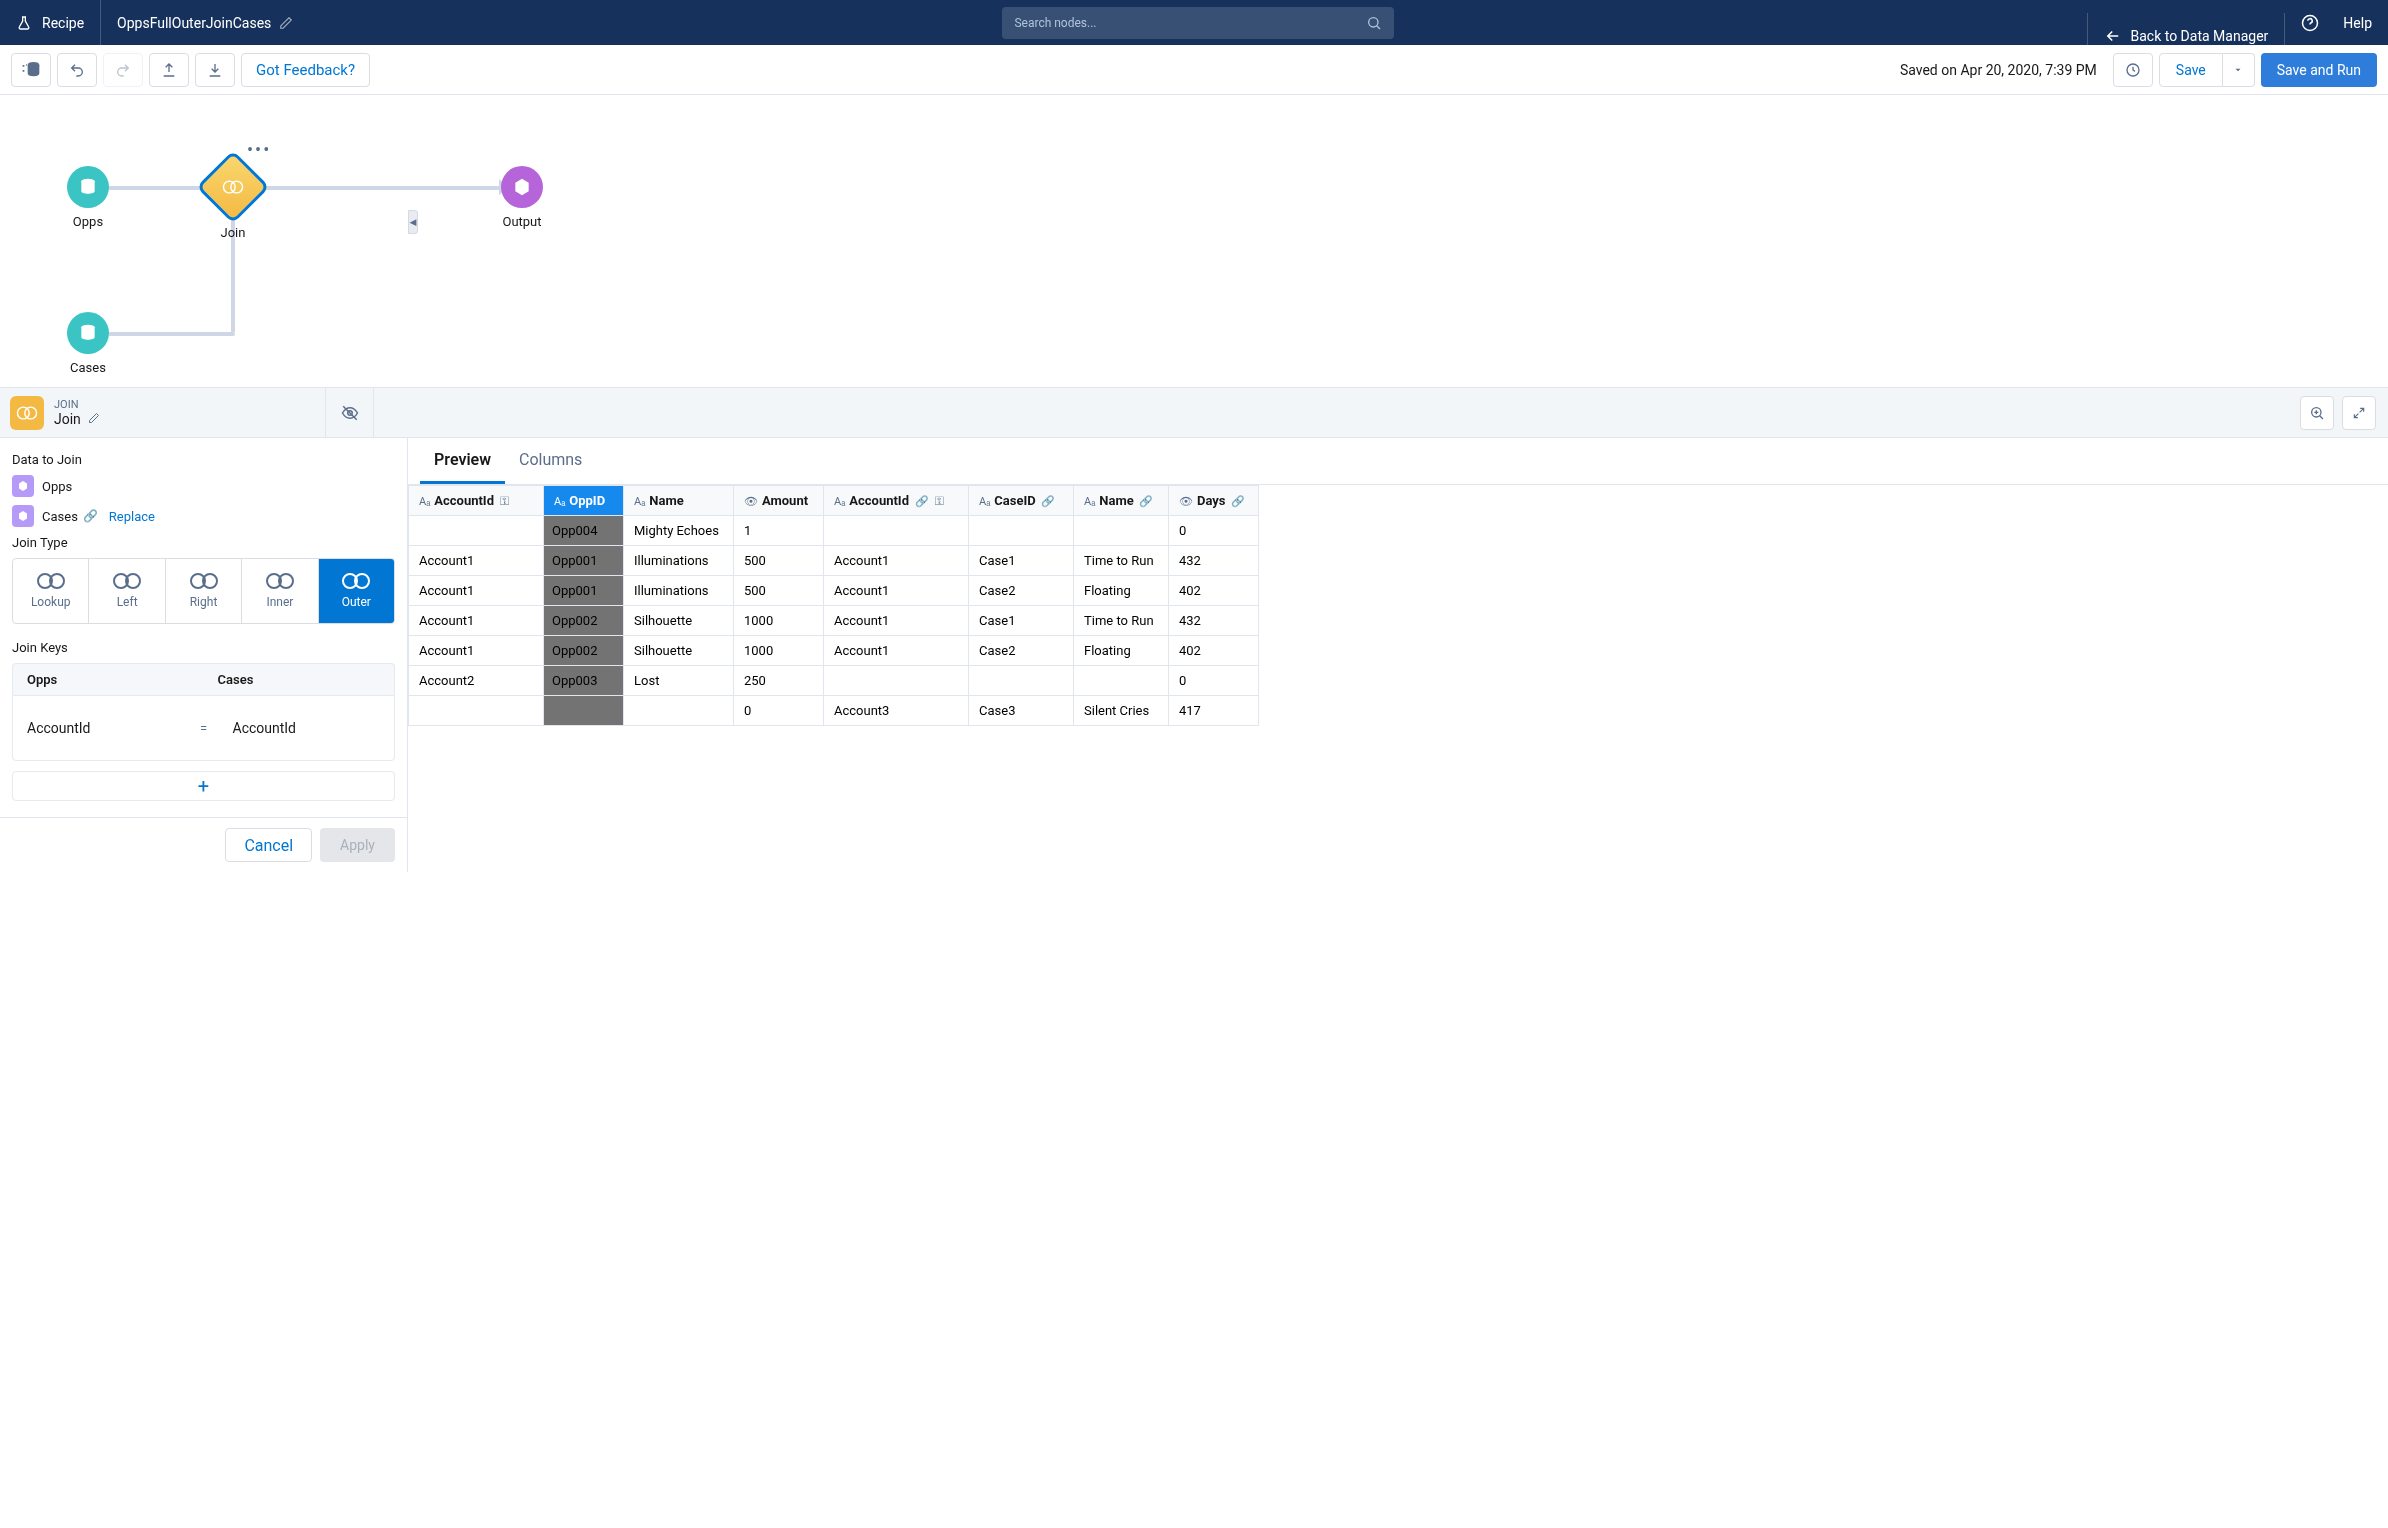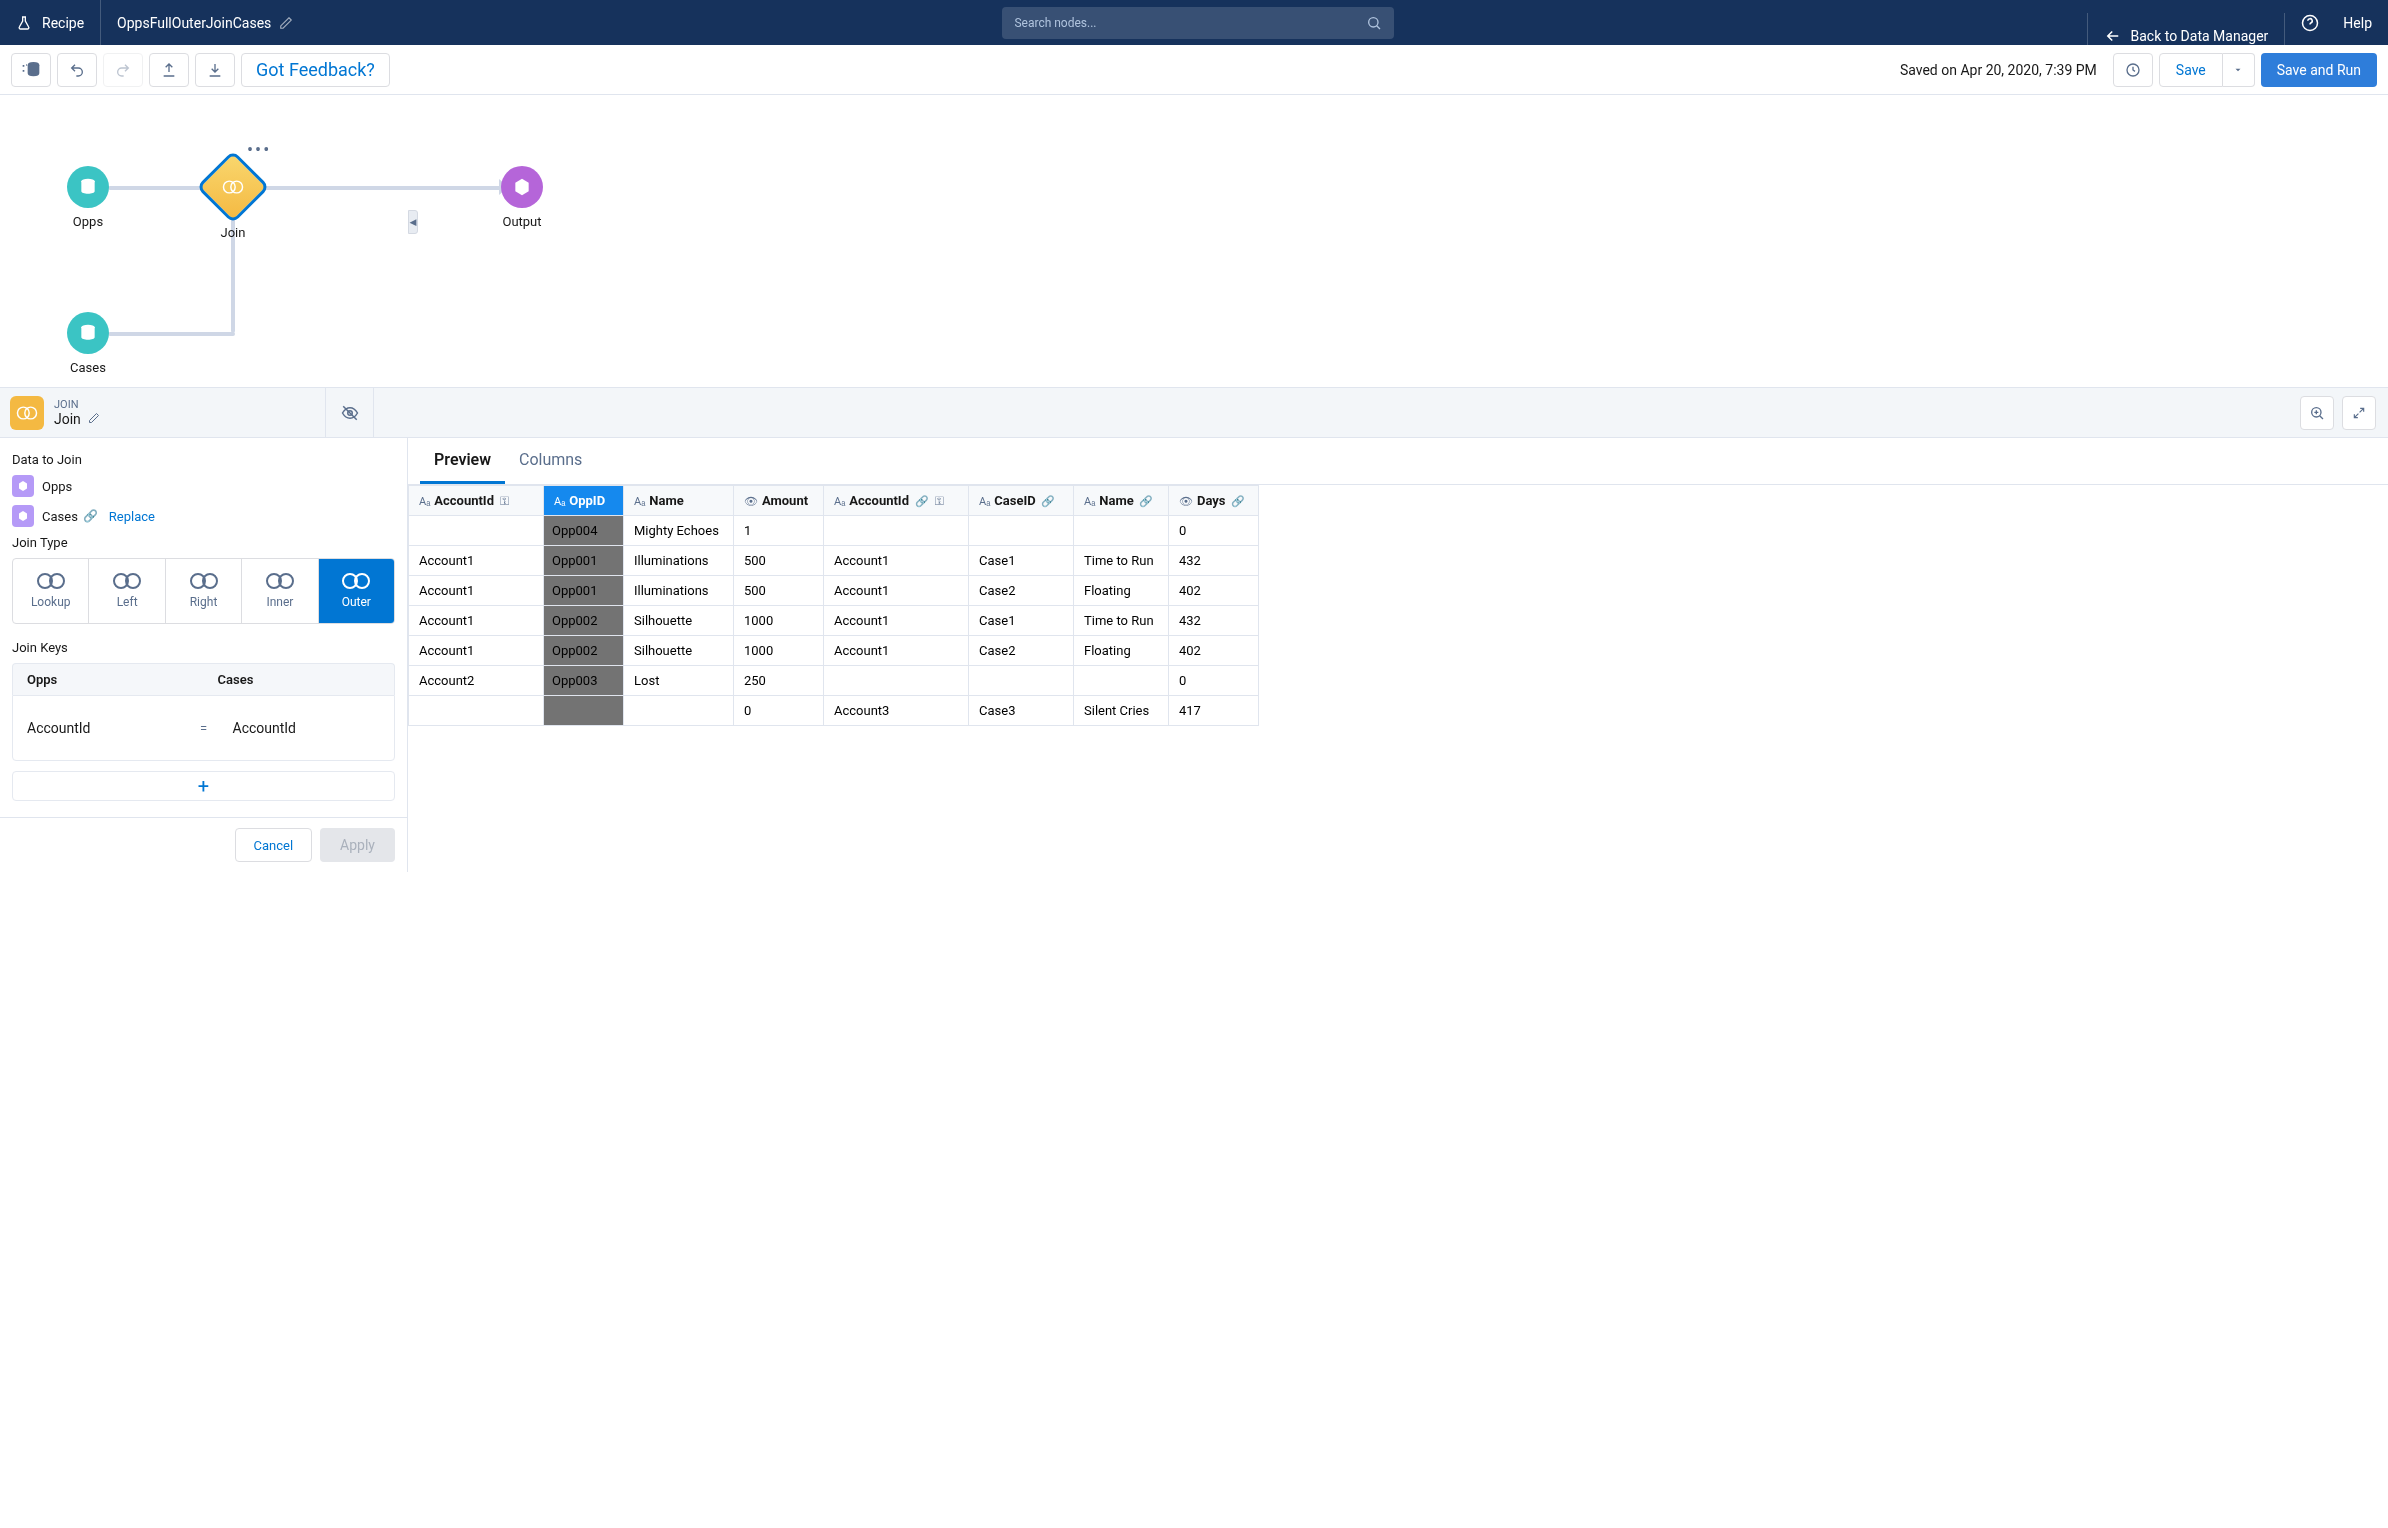--- a/index.html
+++ b/index.html
@@ -11,21 +11,21 @@
 .recipe-icon{width:16px;height:16px;margin-right:10px;}
 .search-wrap{flex:1;display:flex;justify-content:center;}
 .search-box{background:rgba(255,255,255,0.15);border-radius:4px;height:32px;width:392px;display:flex;align-items:center;padding:0 12px;color:#b0c4de;}
 .search-box input{background:transparent;border:none;outline:none;color:#fff;flex:1;font-size:12px;}
 .search-box input::placeholder{color:#b0c4de;}
 .back-arrow,.help-q{width:18px;height:18px;margin-right:8px;}
 
 .toolbar{height:50px;border-bottom:1px solid #e0e5ee;display:flex;align-items:center;padding:0 11px;background:#fff;}
 .tb-btn{height:34px;border:1px solid #dcdde1;border-radius:4px;background:#fff;display:flex;align-items:center;justify-content:center;margin-right:6px;cursor:pointer;}
 .tb-btn.sq{width:40px;}
-.tb-btn.txt{padding:0 14px;color:#0176d3;font-size:18px;}
+.tb-btn.txt{padding:0 14px;color:#0176d3;font-size:15px;}
 .tb-spacer{flex:1;}
 .saved-txt{color:#181818;font-size:14px;margin-right:16px;}
 .save-btn{height:34px;border:1px solid #dcdde1;background:#fff;color:#0176d3;padding:0 16px;border-radius:4px 0 0 4px;font-size:14px;cursor:pointer;}
 .save-drop{height:34px;width:32px;border:1px solid #dcdde1;border-left:none;background:#fff;border-radius:0 4px 4px 0;display:flex;align-items:center;justify-content:center;cursor:pointer;margin-right:6px;}
 .save-run{height:34px;background:#2e7dda;color:#fff;border:none;border-radius:4px;padding:0 16px;font-size:14px;cursor:pointer;}
 
 .canvas{height:293px;position:relative;background:#fff;border-bottom:1px solid #e0e5ee;}
 .node{position:absolute;text-align:center;}
 .node-circle{width:42px;height:42px;border-radius:50%;display:flex;align-items:center;justify-content:center;margin:0 auto;}
 .node-label{font-size:13px;color:#181818;margin-top:6px;}
@@ -64,21 +64,21 @@
 .venn.r{right:0;}
 
 .keys-hdr{display:flex;background:#f5f7fa;border:1px solid #e5e9f0;border-bottom:none;border-radius:4px 4px 0 0;}
 .keys-hdr div{flex:1;padding:8px 14px;font-weight:600;font-size:13px;}
 .keys-row{display:flex;border:1px solid #e5e9f0;align-items:center;height:66px;border-radius:0 0 4px 4px;}
 .keys-row .kcell{flex:1;padding:0 14px;font-size:14px;}
 .keys-row .keq{width:30px;text-align:center;color:#5a6e8c;}
 .add-row{border:1px solid #e5e9f0;border-radius:4px;height:30px;margin-top:10px;display:flex;align-items:center;justify-content:center;color:#0176d3;font-size:20px;cursor:pointer;}
 
 .footer-btns{position:absolute;left:0;right:0;bottom:0;background:rgba(255,255,255,0.9);border-top:1px solid #e0e5ee;padding:10px 12px;display:flex;justify-content:flex-end;gap:8px;}
-.btn-cancel{height:34px;padding:0 18px;border:1px solid #dcdde1;border-radius:4px;background:#fff;color:#0176d3;font-size:13px;cursor:pointer;}
+.btn-cancel{height:34px;padding:0 18px;border:1px solid #dcdde1;border-radius:4px;background:#fff;color:#0176d3;font-size:16px;cursor:pointer;}
 .btn-apply{height:34px;padding:0 20px;border:none;border-radius:4px;background:#e4e6ea;color:#aab1bc;font-size:14px;}
 
 .right-pane{flex:1;display:flex;flex-direction:column;}
 .tabs{display:flex;padding-left:12px;border-bottom:1px solid #e0e5ee;}
 .tab{padding:12px 14px;font-size:16px;color:#5a6e8c;cursor:pointer;}
 .tab.active{color:#181818;font-weight:600;border-bottom:3px solid #0176d3;}
 
 .tbl-wrap{overflow:auto;}
 table.data{border-collapse:collapse;font-size:13px;}
 table.data th{background:#f7f9fb;border:1px solid #e0e5ee;padding:7px 10px;text-align:left;font-weight:400;color:#181818;white-space:nowrap;}

